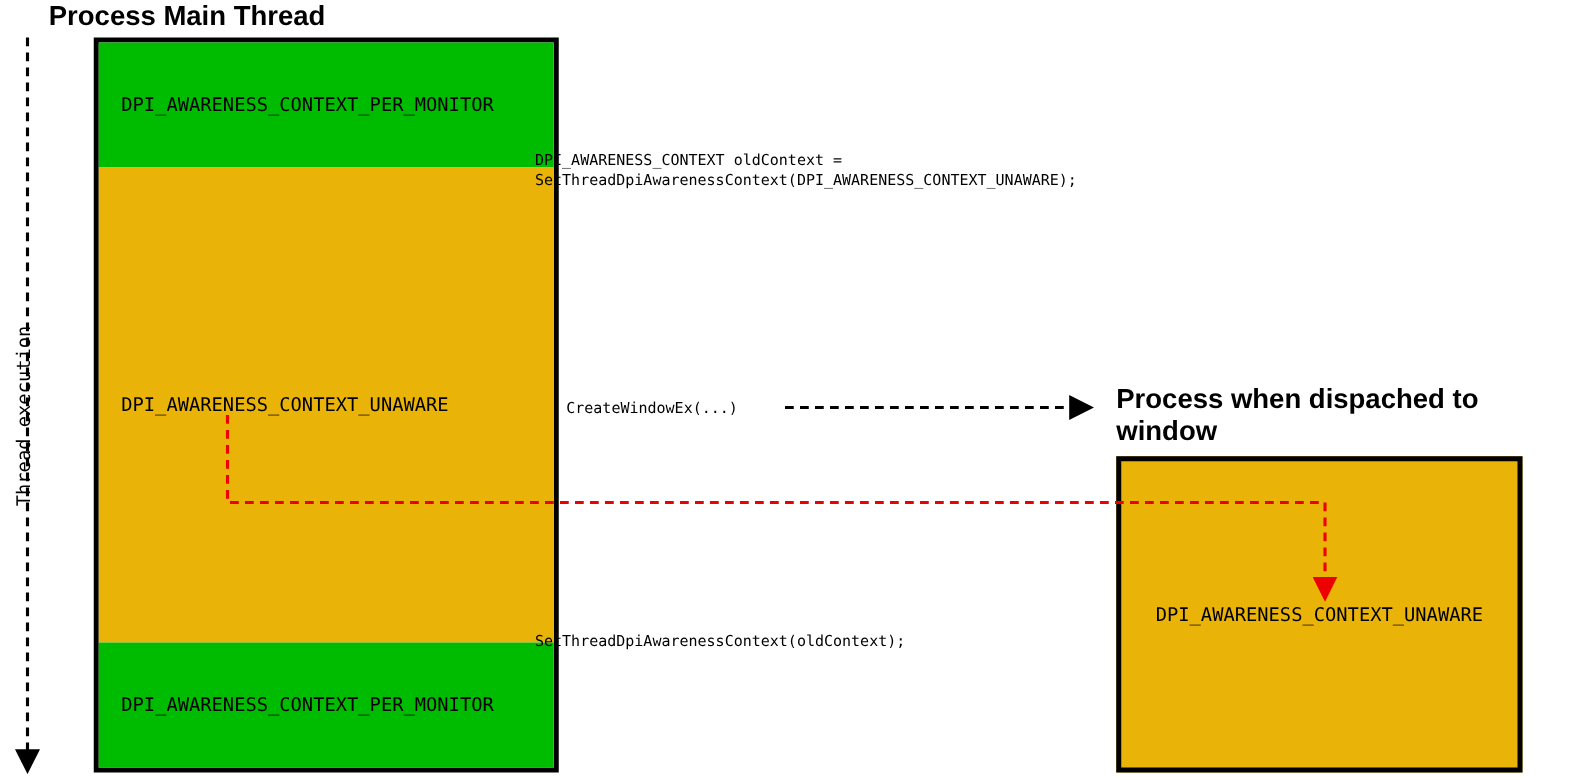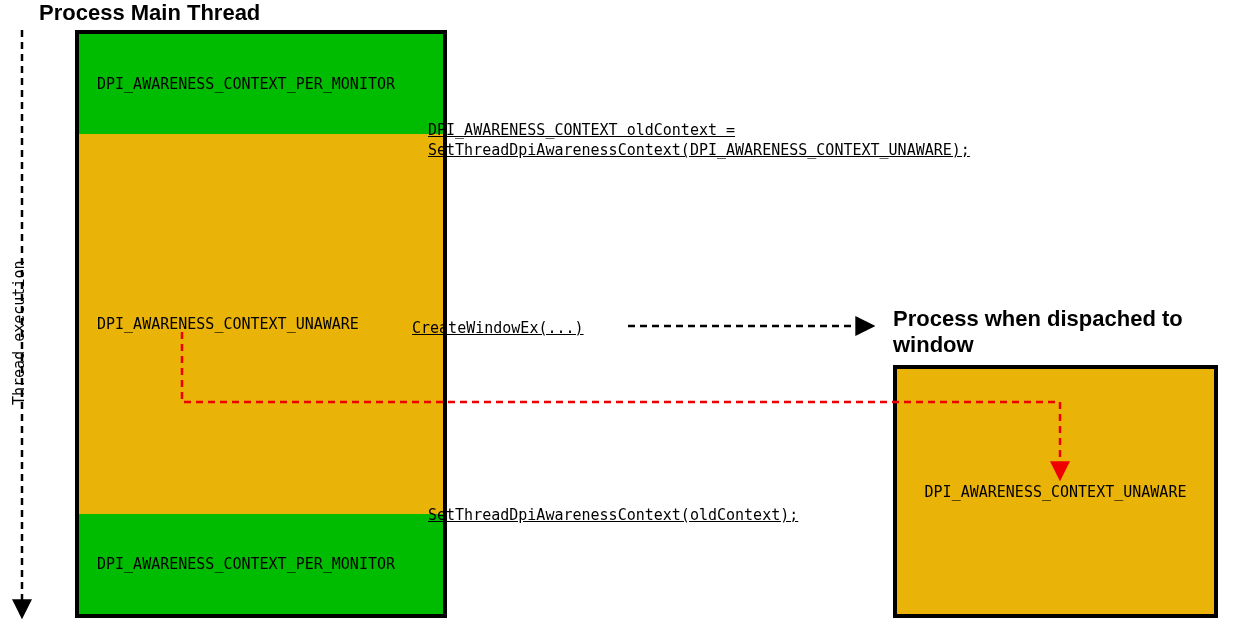--- a/index.html
+++ b/index.html
@@ -30,24 +30,23 @@
     position: absolute;
     display: flex;
     align-items: center;
     padding-left: 18px;
   }
   .green { background: #00bc00; }
   .orange { background: #eab308; }
   .code-ann {
     position: absolute;
     font-family: "Lucida Console", Monaco, Consolas, monospace;
-    font-size: 15px;
+    font-size: 12px;
     line-height: 1.35;
     white-space: pre;
-    text-decoration: underline;
   }
   .vlabel {
     position: absolute;
     transform: rotate(-90deg);
     transform-origin: left top;
     font-family: "Lucida Console", Monaco, Consolas, monospace;
     font-size: 15px;
   }
   svg.overlay {
     position: absolute;
@@ -69,21 +68,21 @@
     <span class="mono">DPI_AWARENESS_CONTEXT_UNAWARE</span>
   </div>
   <div class="seg green" style="left:0; top:480px; width:100%; height:100px;">
     <span class="mono">DPI_AWARENESS_CONTEXT_PER_MONITOR</span>
   </div>
 </div>
 
 <div class="code-ann" style="left:428px; top:120px;">DPI_AWARENESS_CONTEXT oldContext =
 SetThreadDpiAwarenessContext(DPI_AWARENESS_CONTEXT_UNAWARE);</div>
 
-<div class="code-ann" style="left:412px; top:318px;">CreateWindowEx(...)</div>
+<div class="code-ann" style="left:453px; top:318px;">CreateWindowEx(...)</div>
 
 <div class="code-ann" style="left:428px; top:505px;text-align:right;">SetThreadDpiAwarenessContext(oldContext);</div>
 
 <div class="title" style="left:893px; top:306px; width:340px; line-height:1.2;">Process when dispached to window</div>
 
 <div class="box orange" style="left:893px; top:365px; width:325px; height:253px; display:flex; align-items:center; justify-content:center;">
   <span class="mono">DPI_AWARENESS_CONTEXT_UNAWARE</span>
 </div>
 
 <div class="vlabel" style="left:10px; top:405px;">Thread execution</div>

